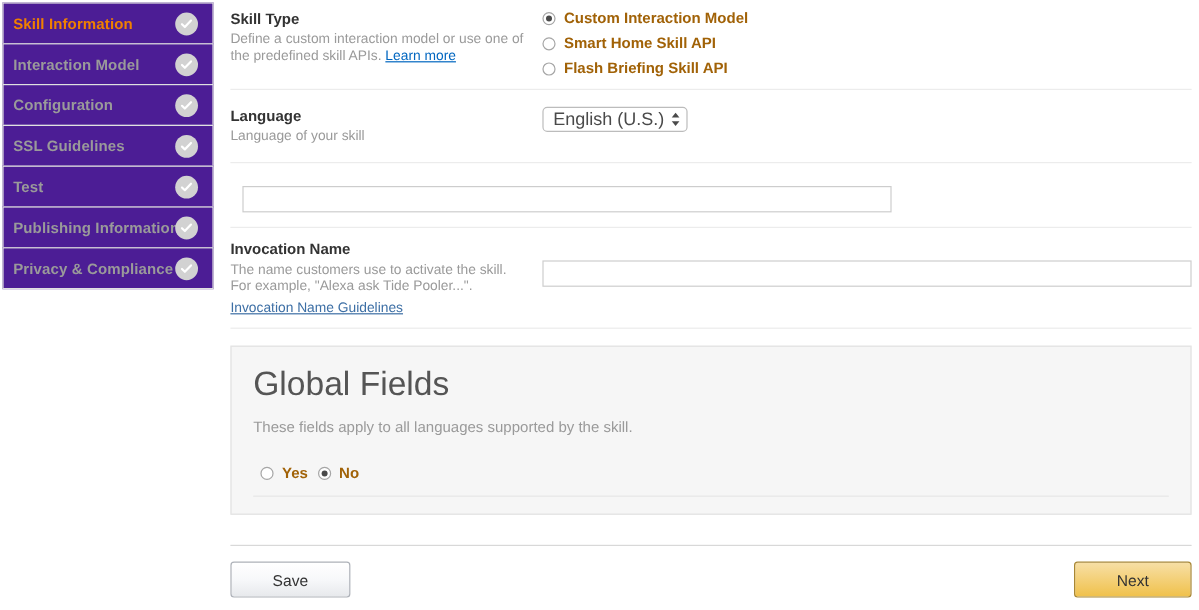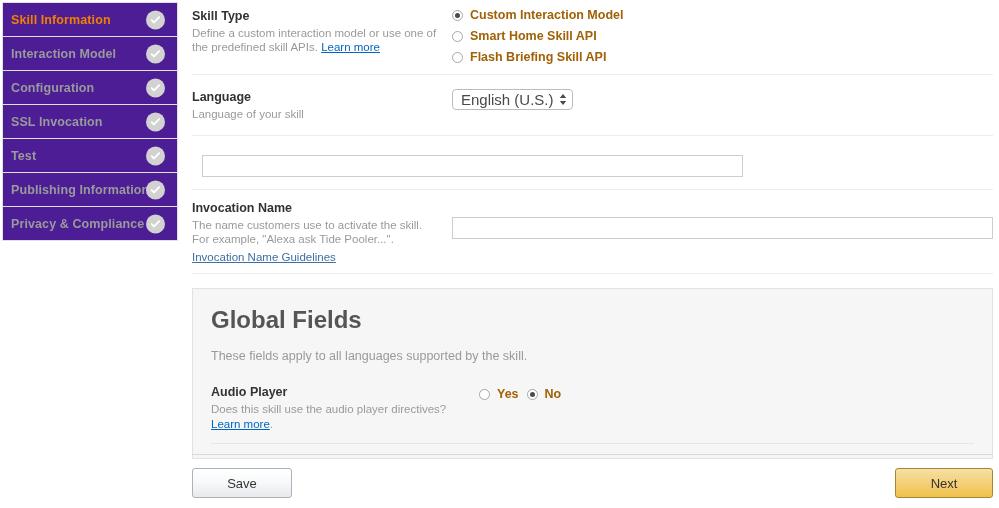--- a/index.html
+++ b/index.html
@@ -148,22 +148,22 @@
   }
 
   
   .panel {
     margin-top: 14px;
     border: 1px solid #e2e2e2;
     background: #f6f6f6;
     padding: 18px 18px 14px 18px;
   }
   .panel-title {
-    font-size: 24px;
-    font-weight: bold;
+    font-size: 28px;
+    font-weight: normal;
     color: #555555;
     margin: 0 0 16px 0;
     line-height: 26px;
   }
   .panel-sub {
     font-size: 12.5px;
     color: #9a9a9a;
     margin: 0 0 22px 0;
   }
   .panel-row {
@@ -237,21 +237,21 @@
     <div class="nav-item">
       <span class="nav-label">Configuration</span>
       <span class="check-icon">
         <svg width="11" height="11" viewBox="0 0 12 12">
             <path d="M1.8 6.2 L4.4 8.7 L10 2.9" stroke="#ffffff" stroke-width="2" fill="none" stroke-linecap="round" stroke-linejoin="round"></path>
           </svg>
       </span>
     </div>
 
     <div class="nav-item">
-      <span class="nav-label">SSL Invocation</span>
+      <span class="nav-label">SSL Guidelines</span>
       <span class="check-icon">
         <svg width="11" height="11" viewBox="0 0 12 12">
             <path d="M1.8 6.2 L4.4 8.7 L10 2.9" stroke="#ffffff" stroke-width="2" fill="none" stroke-linecap="round" stroke-linejoin="round"></path>
           </svg>
       </span>
     </div>
 
     <div class="nav-item">
       <span class="nav-label">Test</span>
       <span class="check-icon">
@@ -337,25 +337,20 @@
       <div class="controls" style="padding-top:17px;">
         <input class="text-input" type="text" placeholder="" style="">
       </div>
     </div>
 
     <div class="panel">
       <div class="panel-title">Global Fields</div>
       <div class="panel-sub">These fields apply to all languages supported by the skill.</div>
 
       <div class="panel-row">
-        <div class="labels">
-          <div class="f-title">Audio Player</div>
-          <div class="f-desc">Does this skill use the audio player directives?</div>
-          <div class="f-desc" style="margin-top:1px;"><a class="link" href="#">Learn more</a><span>.</span></div>
-        </div>
         <div class="controls">
           <div class="yesno">
             <div class="radio-line">
               <span class="radio"></span>
               <span class="radio-text">Yes</span>
             </div>
             <div class="radio-line">
               <span class="radio checked"></span>
               <span class="radio-text">No</span>
             </div>

